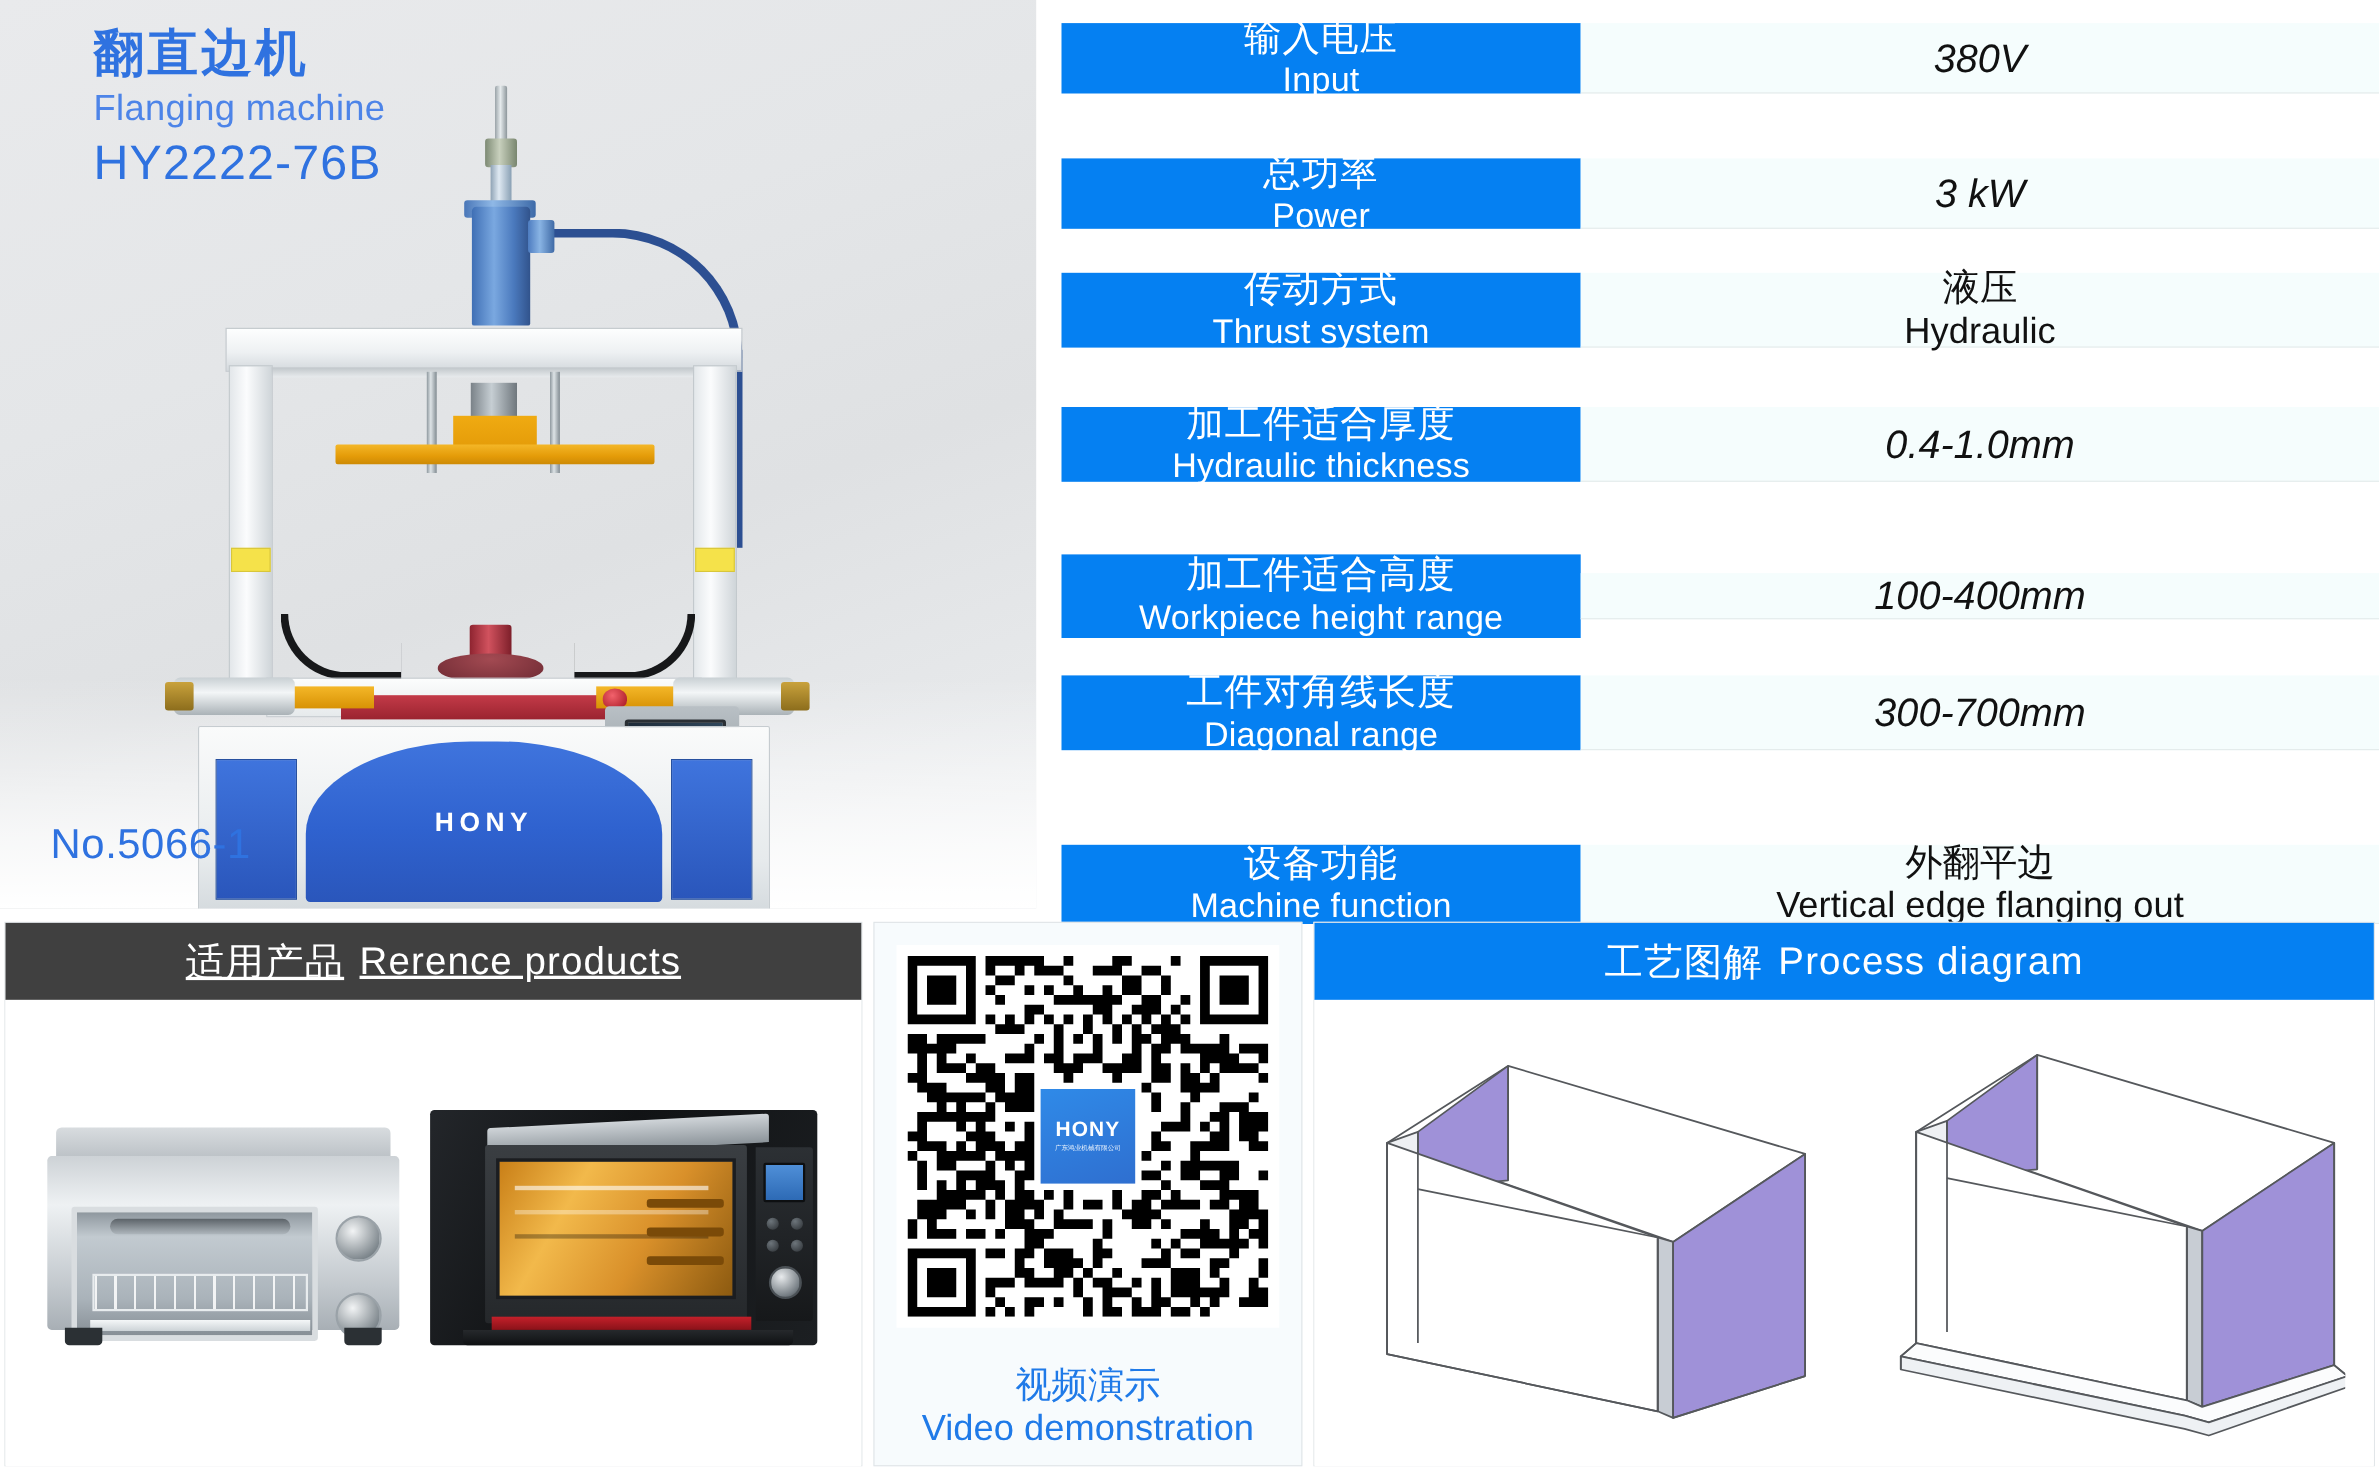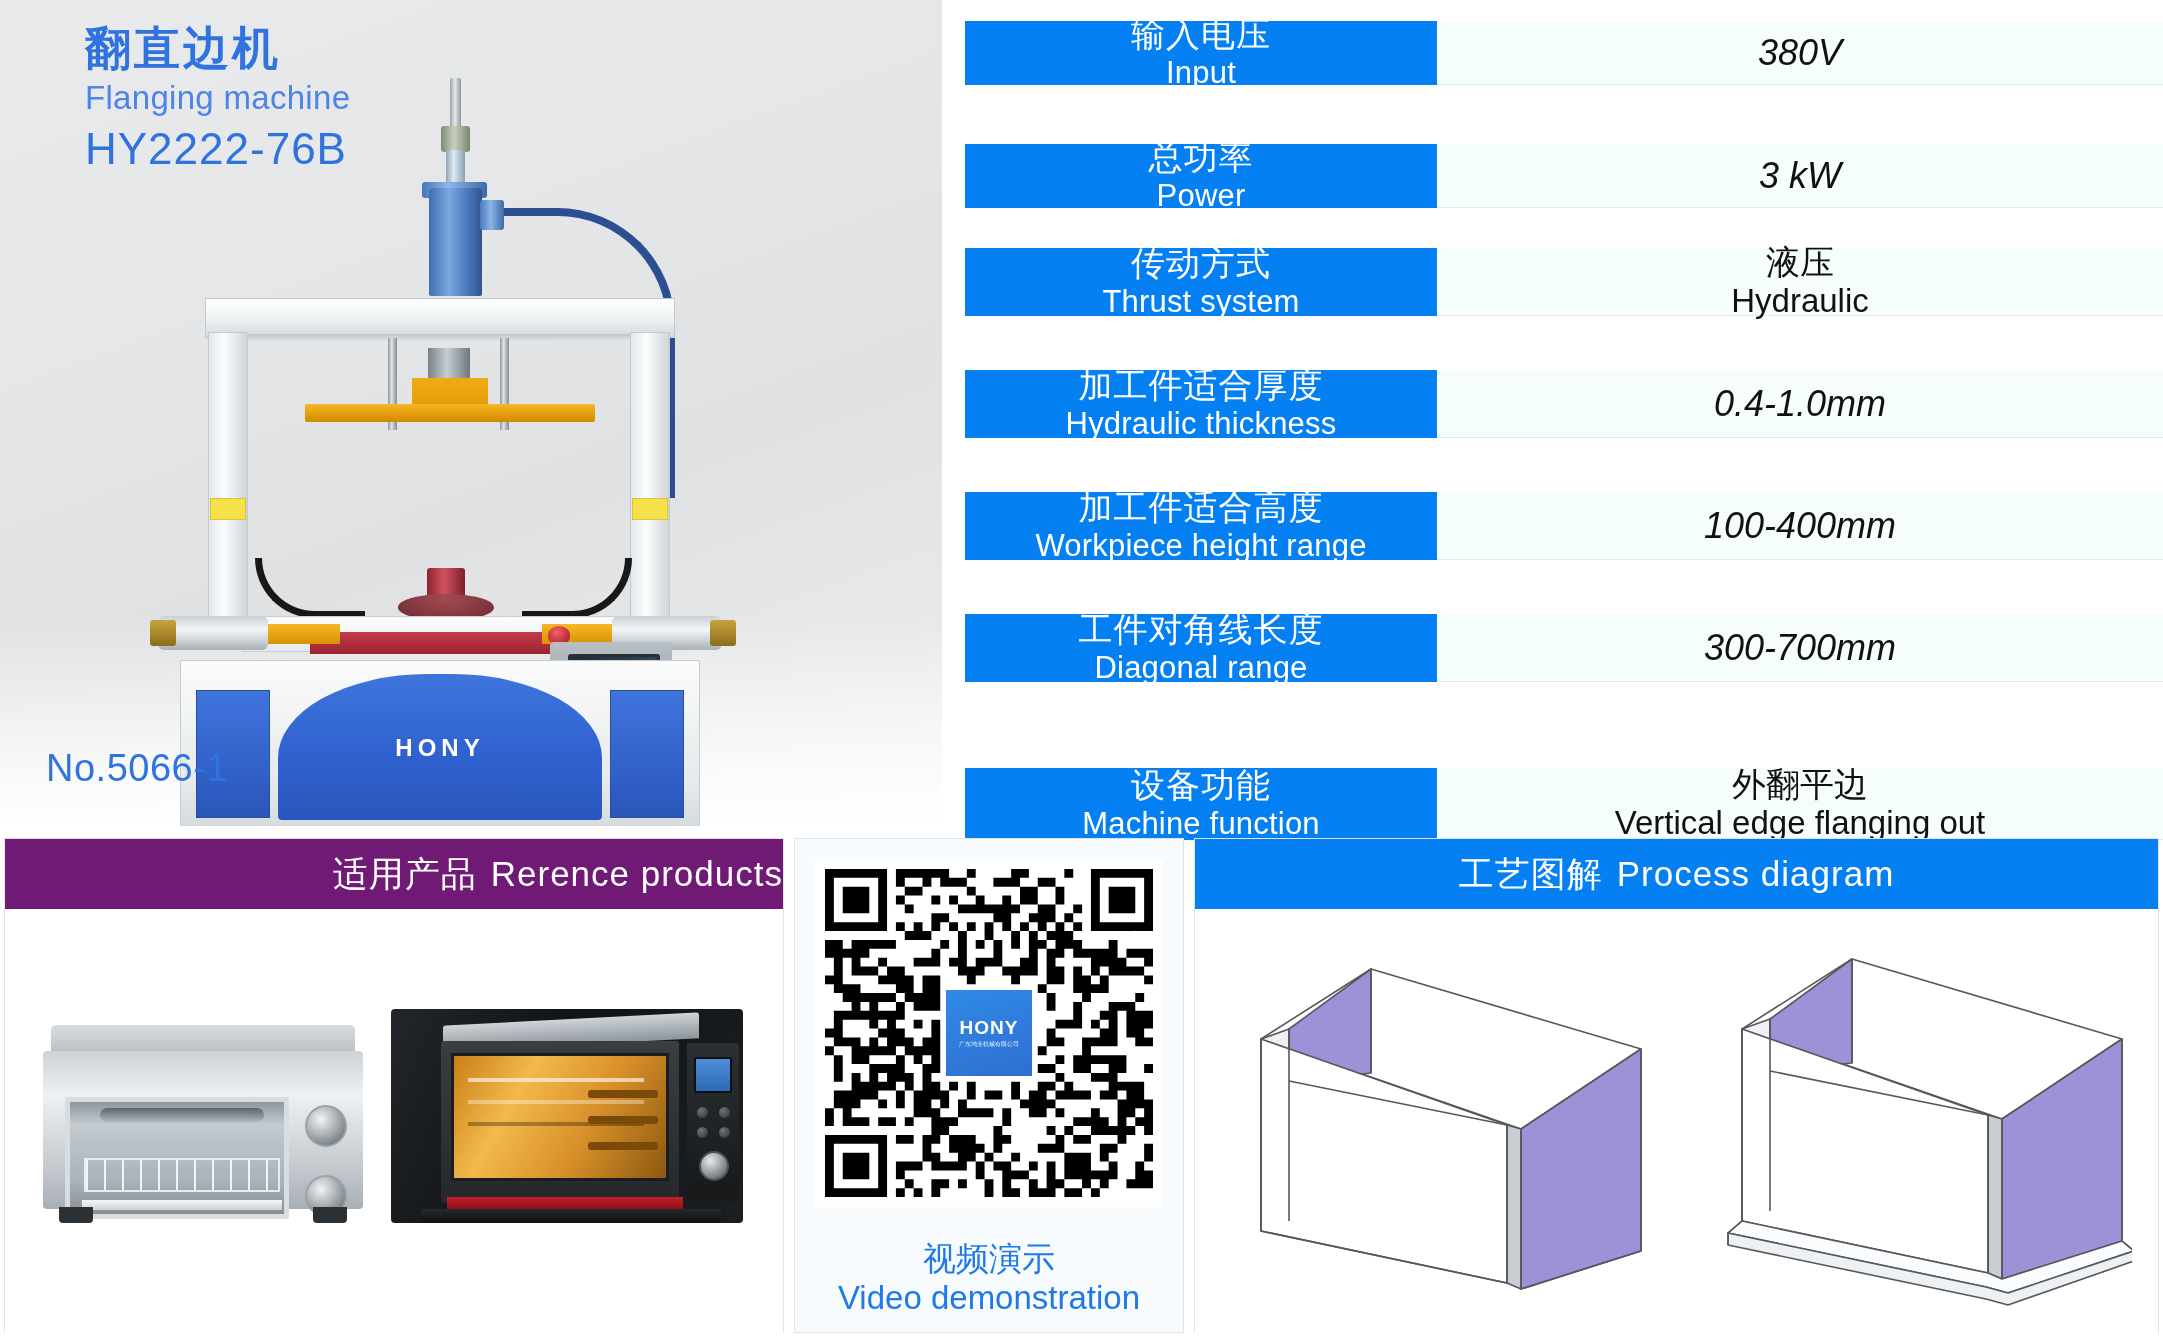--- a/index.html
+++ b/index.html
@@ -141,22 +141,22 @@
   }
   .spec-val .v-cn { font-size:34px; }
   .spec-val .v-en { font-size:33px; }
   .spec-val .v-single { font-size:36px;font-style:italic; }
 
   
   .band { position:absolute; left:0; top:838px; width:2163px; height:499px; }
 
   .bl { position:absolute; left:4px; top:0; width:780px; height:495px;
     background:#fff; border:1px solid #dfe4e7; }
-  .bl-head { height:70px; background:#701a75; color:#fff; display:flex;
-    align-items:center; justify-content:flex-end; font-size:35px; letter-spacing:1px; }
+  .bl-head { height:70px; background:#404040; color:#fff; display:flex;
+    align-items:center; justify-content:center; font-size:35px; letter-spacing:1px;text-decoration:underline; }
   .bl-body { position:relative; height:424px; background:#fff; }
 
   
   .oven1 { position:absolute; left:38px; top:116px; width:320px; height:200px; }
   .o1-top { position:absolute; left:8px; top:0; width:304px; height:30px;
     background:linear-gradient(to bottom,#d8dcdf,#b9bfc4); border-radius:5px 5px 0 0; }
   .o1-body { position:absolute; left:0; top:26px; width:320px; height:158px;
     background:linear-gradient(to bottom,#cdd2d6,#eef1f3 28%,#c2c8cd 75%,#a8afb5);
     border-radius:4px; }
   .o1-glass { position:absolute; left:22px; top:46px; width:224px; height:122px;
@@ -339,21 +339,21 @@
     <div class="spec-row" style="top:370px;height:68px;">
       <div class="spec-key">
         <span class="k-cn">加工件适合厚度</span>
         <span class="k-en">Hydraulic thickness</span>
       </div>
       <div class="spec-val">
         <span class="v-single">0.4-1.0mm</span>
       </div>
     </div>
 
-    <div class="spec-row" style="top:492px;height:68px;">
+    <div class="spec-row" style="top:508px;height:68px;align-items:center;">
       <div class="spec-key">
         <span class="k-cn">加工件适合高度</span>
         <span class="k-en">Workpiece height range</span>
       </div>
       <div class="spec-val">
         <span class="v-single">100-400mm</span>
       </div>
     </div>
 
     <div class="spec-row" style="top:614px;height:68px;">

